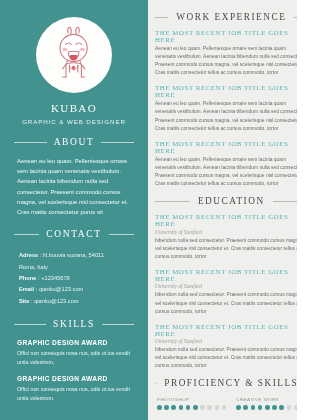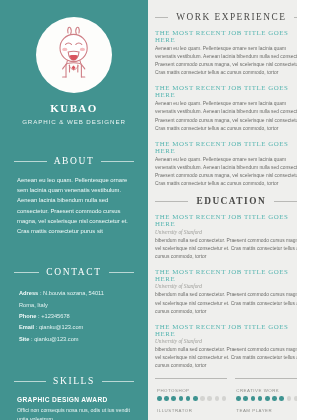--- a/index.html
+++ b/index.html
@@ -24,31 +24,31 @@
   .avatar {
     width:76px; height:76px; border-radius:50%;
     background:#fdfdfb;
     display:flex; align-items:center; justify-content:center;
     overflow:hidden;
   }
   .name {
     text-align:center;
     font-family:"Liberation Serif", serif;
     font-size:11px; letter-spacing:1.4px;
-    margin-top:9px; color:#ffffff;font-weight:bold;
+    margin-top:9px; color:#ffffff;
   }
   .role {
     text-align:center;
     font-size:6.2px; letter-spacing:0.9px;
     margin-top:4px; color:#eaf4f3;
   }
 
   .sb-head {
     display:flex; align-items:center; justify-content:center;
-    gap:7px; margin-top:31px; padding:0 14px;
+    gap:7px; margin-top:12px; padding:0 14px;
   }
   .sb-head .ln { flex:1; height:1px; background:#cfe4e2; opacity:.85; }
   .sb-head .tt {
     font-family:"Liberation Serif", serif;
     font-size:9.5px; letter-spacing:1.6px; color:#ffffff; white-space:nowrap;
   }
 
   .about-text {
     padding:9px 17px 0 17px;
     font-size:5.9px; line-height:10.2px; color:#f2fbfa;
@@ -199,21 +199,21 @@
         <div class="entry">
           <div class="entry-title">THE MOST RECENT JOB TITLE GOES HERE</div>
           <div class="entry-body">Aenean eu leo quam. Pellentesque ornare sem lacinia quam venenatis vestibulum. Aenean lacinia bibendum nulla sed consectetur. Praesent commodo cursus magna, vel scelerisque nisl consectetur et. Cras mattis consectetur tellus ac cursus commodo, tortor</div>
         </div>
         <div class="entry">
           <div class="entry-title">THE MOST RECENT JOB TITLE GOES HERE</div>
           <div class="entry-body">Aenean eu leo quam. Pellentesque ornare sem lacinia quam venenatis vestibulum. Aenean lacinia bibendum nulla sed consectetur. Praesent commodo cursus magna, vel scelerisque nisl consectetur et. Cras mattis consectetur tellus ac cursus commodo, tortor</div>
         </div>
       </div>
 
-    <div class="mn-head" style="padding-top:8px;font-weight:bold;">
+    <div class="mn-head" style="padding-top:8px;">
       <span class="ln"></span>
       <span class="tt">EDUCATION</span>
       <span class="ln"></span>
     </div>
     <div id="edu-list">
         <div class="entry">
           <div class="entry-title">THE MOST RECENT JOB TITLE GOES HERE</div>
           <div class="entry-sub">University of Stanford</div>
           <div class="entry-body">bibendum nulla sed consectetur. Praesent commodo cursus magna, vel scelerisque nisl consectetur et. Cras mattis consectetur tellus ac cursus commodo, tortor</div>
         </div>
@@ -224,20 +224,21 @@
         </div>
         <div class="entry">
           <div class="entry-title">THE MOST RECENT JOB TITLE GOES HERE</div>
           <div class="entry-sub">University of Stanford</div>
           <div class="entry-body">bibendum nulla sed consectetur. Praesent commodo cursus magna, vel scelerisque nisl consectetur et. Cras mattis consectetur tellus ac cursus commodo, tortor</div>
         </div>
       </div>
 
     <div class="mn-head" style="padding-top:8px;">
       <span class="ln"></span>
+      <span class="tt">PROFICIENCY  &amp;  SKILLS</span>
       <span class="ln"></span>
     </div>
     <div class="skills-grid" id="skills-grid">
         <div>
           <div class="skill-label">PHOTOSHOP</div>
           <div class="dots">
             <span class="dot on"></span>
             <span class="dot on"></span>
             <span class="dot on"></span>
             <span class="dot on"></span>

